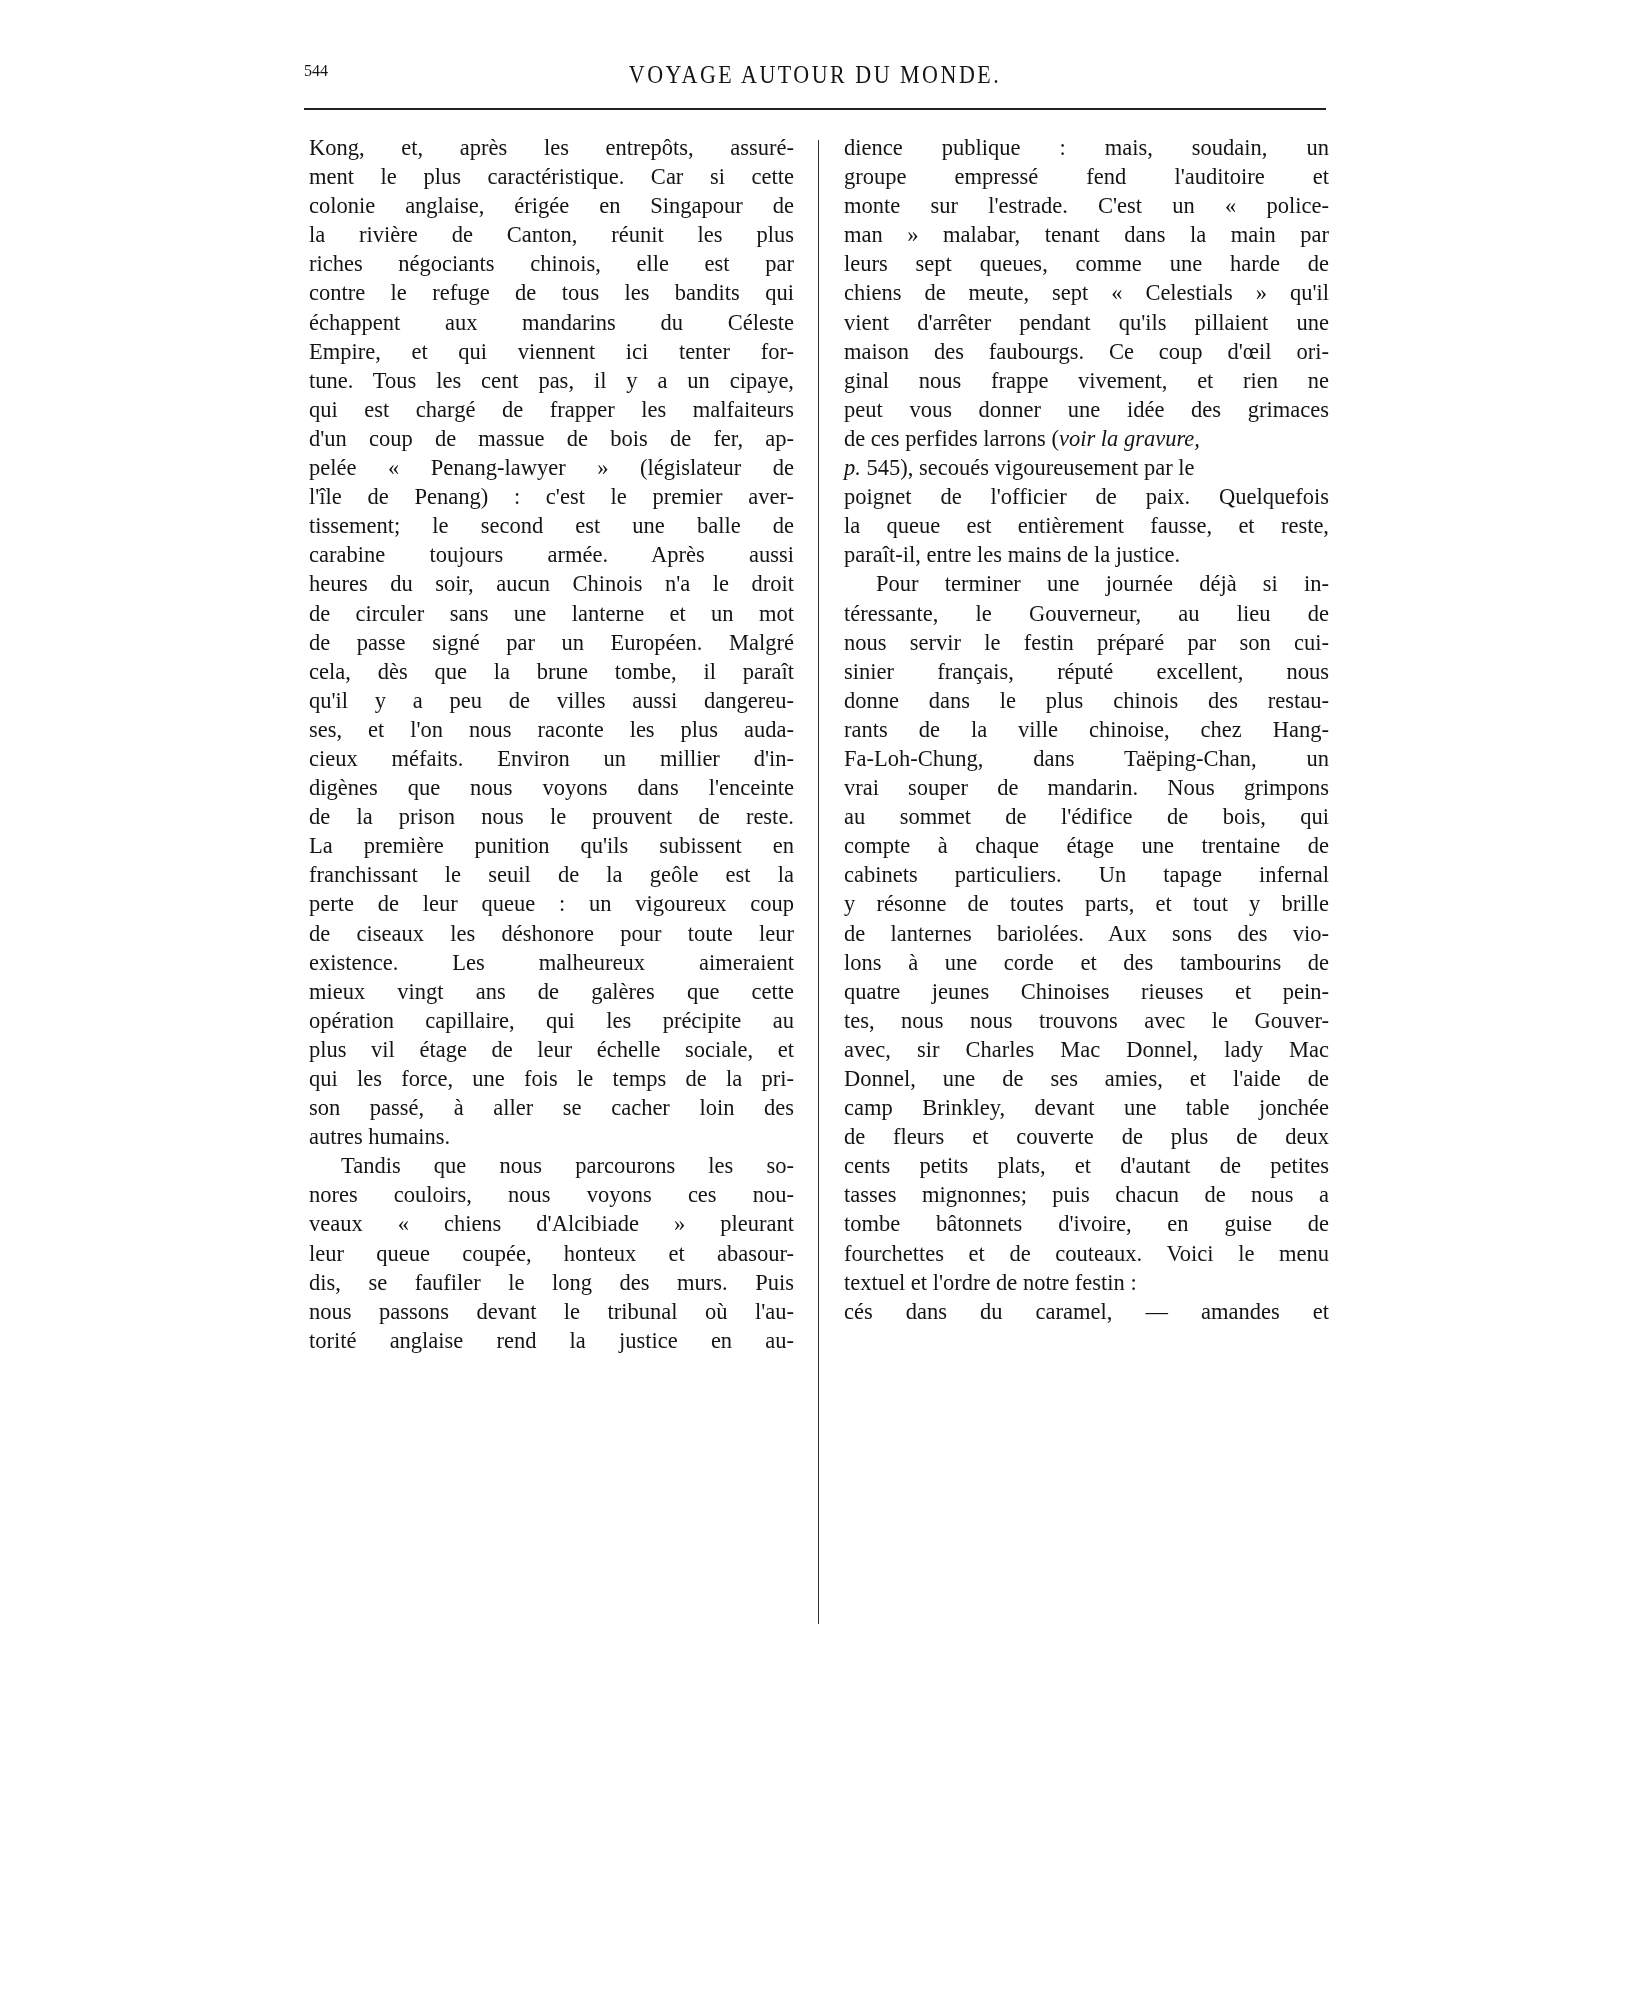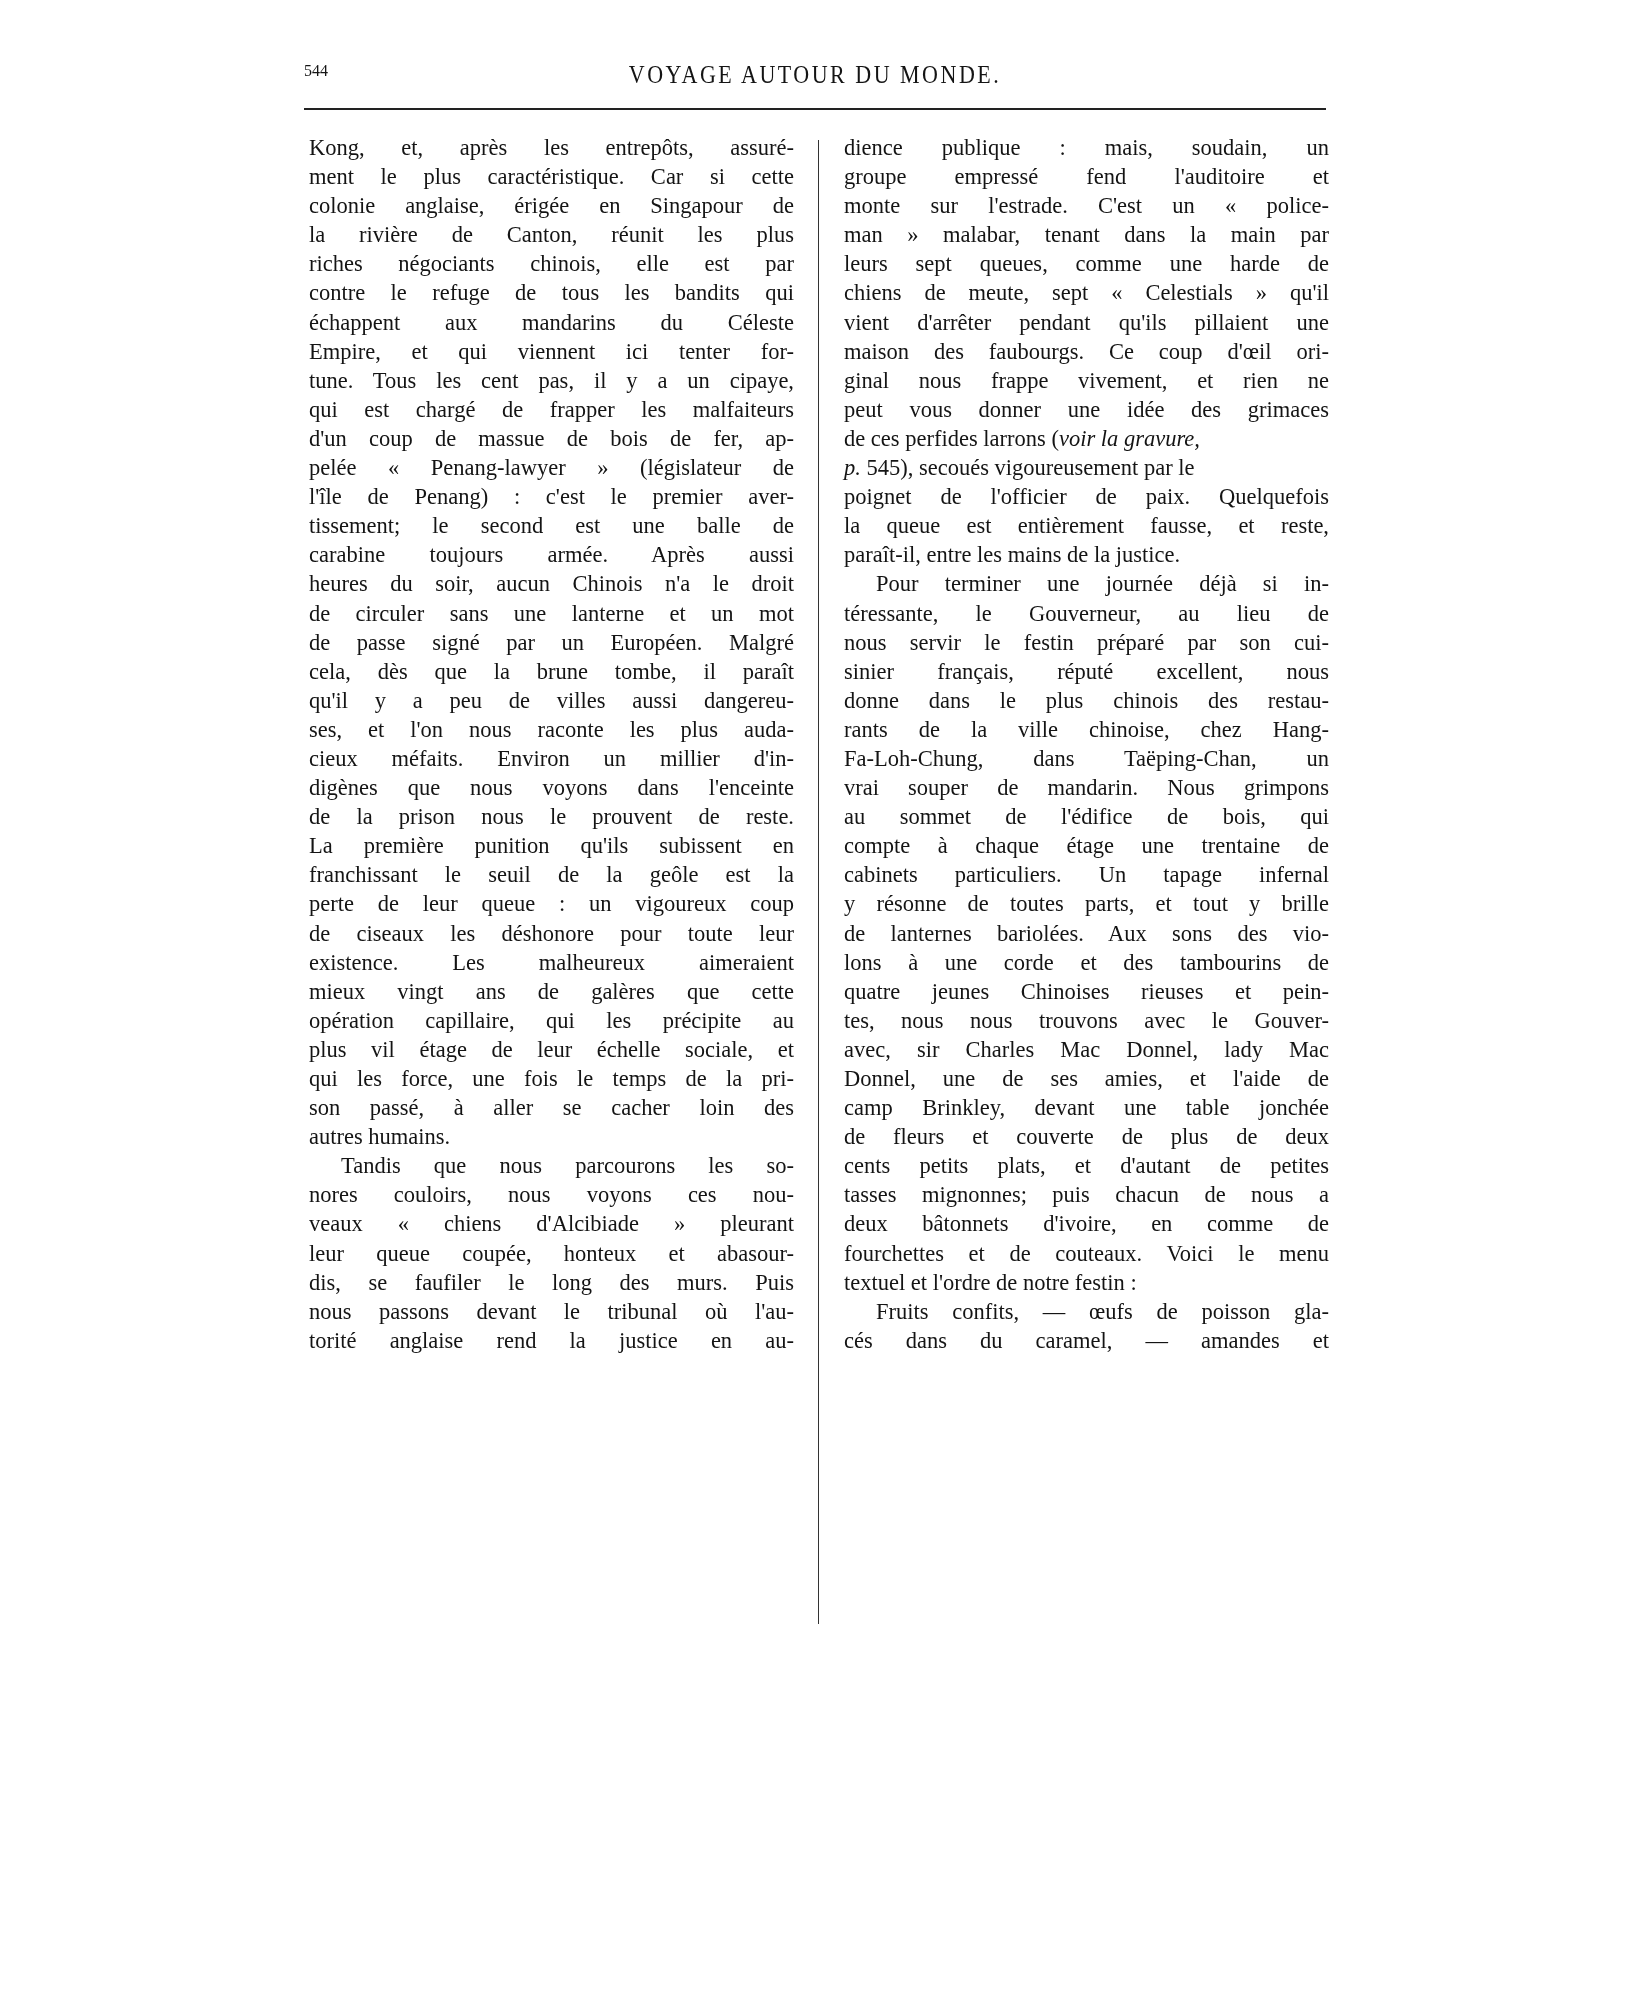--- a/index.html
+++ b/index.html
@@ -107,18 +107,17 @@
     <span class="line">de lanternes bariolées. Aux sons des vio-</span>
     <span class="line">lons à une corde et des tambourins de</span>
     <span class="line">quatre jeunes Chinoises rieuses et pein-</span>
     <span class="line">tes, nous nous trouvons avec le Gouver-</span>
     <span class="line">avec, sir Charles Mac Donnel, lady Mac</span>
     <span class="line">Donnel, une de ses amies, et l'aide de</span>
     <span class="line">camp Brinkley, devant une table jonchée</span>
     <span class="line">de fleurs et couverte de plus de deux</span>
     <span class="line">cents petits plats, et d'autant de petites</span>
     <span class="line">tasses mignonnes; puis chacun de nous a</span>
-    <span class="line">deux bâtonnets d'ivoire, en comme de</span>
+    <span class="line">tombe bâtonnets d'ivoire, en guise de</span>
     <span class="line">fourchettes et de couteaux. Voici le menu</span>
     <span class="line last">textuel et l'ordre de notre festin :</span>
-    <span class="line indent">Fruits confits, — œufs de poisson gla-</span>
     <span class="line">cés dans du caramel, — amandes et</span>
   </div>
 
 </body></html>

